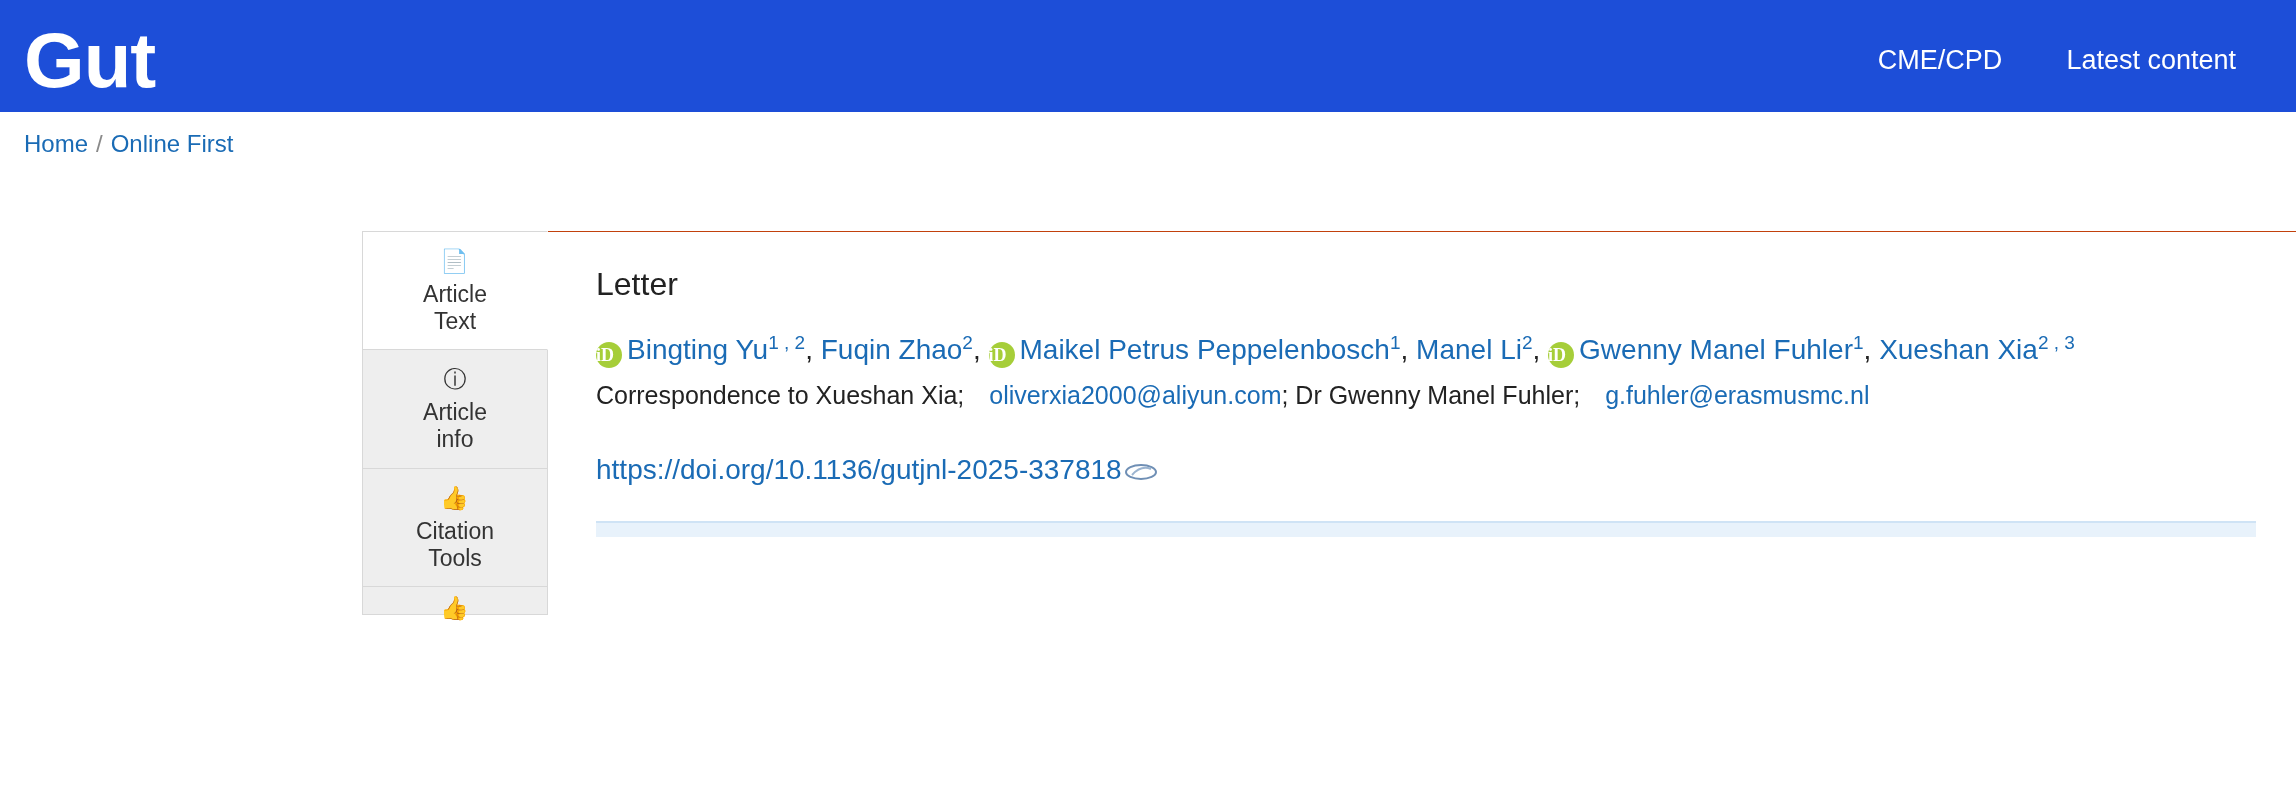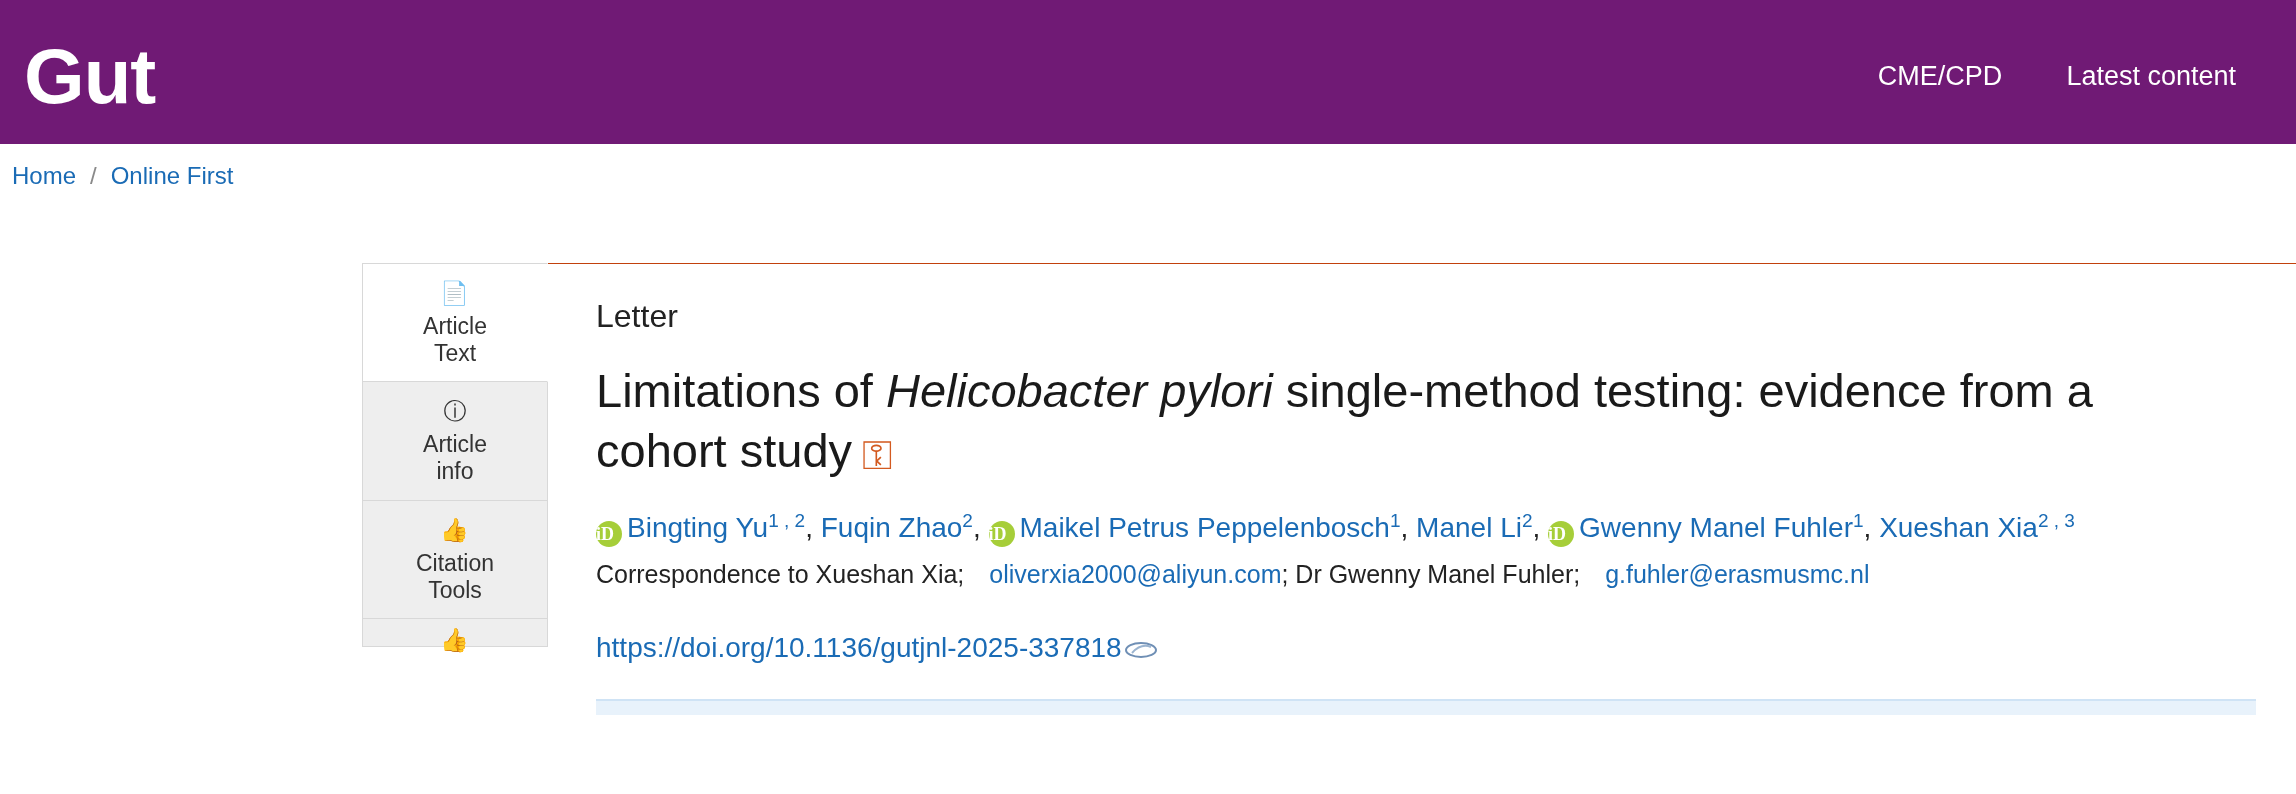--- a/index.html
+++ b/index.html
@@ -6,22 +6,22 @@
   html, body {
     width: 2296px;
     height: 794px;
     background: #ffffff;
     font-family: "Liberation Sans", sans-serif;
     overflow: hidden;
   }
 
   
   .brandbar {
-    height: 144px;
-    background: #701a75;
+    height: 112px;
+    background: #1d4ed8;
     display: flex;
     align-items: center;
     justify-content: space-between;
     padding: 8px 60px 0 24px;
   }
   .brandbar .logo {
     color: #ffffff;
     font-size: 78px;
     font-weight: bold;
     line-height: 1;
@@ -39,22 +39,22 @@
     text-decoration: none;
     white-space: nowrap;
   }
 
   
   .breadcrumb {
     height: 64px;
     background: #ffffff;
     display: flex;
     align-items: center;
-    gap: 14px;
-    padding-left: 12px;
+    gap: 8px;
+    padding-left: 24px;
     font-size: 24px;
   }
   .breadcrumb a {
     color: #1a6bb5;
     text-decoration: none;
   }
   .breadcrumb .sep {
     color: #8a8a8a;
   }
 
@@ -242,23 +242,20 @@
 
       <div class="rail-tab" style="height:28px;padding-top:10px;">
         <span class="glyph">👍</span>
       </div>
     </div>
 
     <div class="article">
 
       <div class="article-type">Letter</div>
 
-      <h1 class="title">
-        <span>Limitations of </span><em>Helicobacter pylori</em><span> single-method testing: evidence from a cohort study</span><span class="oa-lock">⚿</span>
-      </h1>
 
       <div class="authors">
         <span class="orcid">iD</span><a href="#">Bingting Yu</a><span class="sup">1 , 2</span><span class="sep">,</span>
         <a href="#">Fuqin Zhao</a><span class="sup">2</span><span class="sep">,</span>
         <span class="orcid">iD</span><a href="#">Maikel Petrus Peppelenbosch</a><span class="sup">1</span><span class="sep">,</span>
         <a href="#">Manel Li</a><span class="sup">2</span><span class="sep">,</span>
         <span class="orcid">iD</span><a href="#">Gwenny Manel Fuhler</a><span class="sup">1</span><span class="sep">,</span>
         <a href="#">Xueshan Xia</a><span class="sup">2 , 3</span>
       </div>
 

